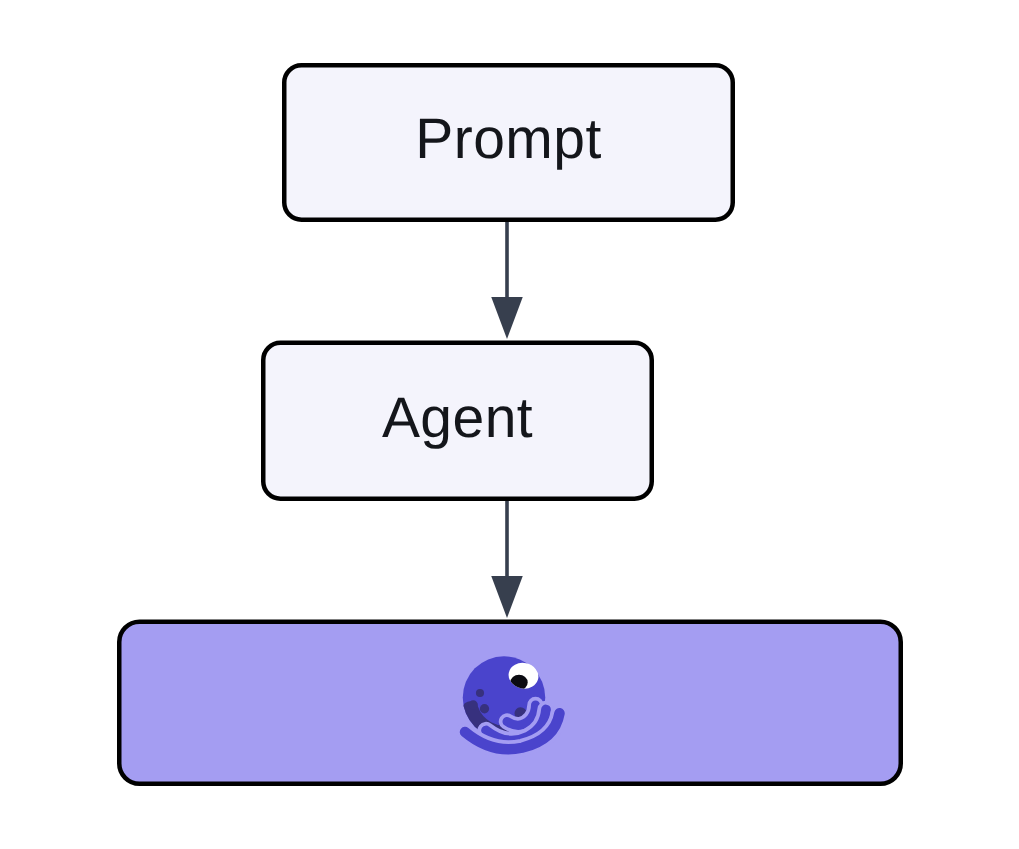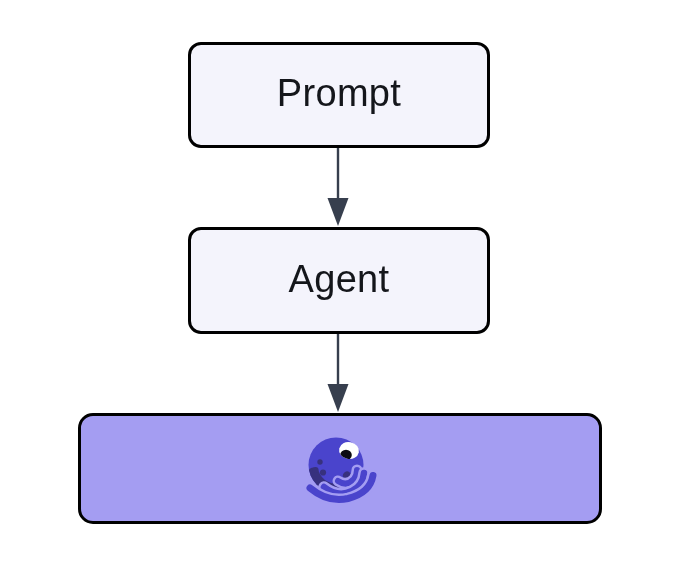--- a/index.html
+++ b/index.html
@@ -15,21 +15,21 @@
     position: absolute;
     box-sizing: border-box;
     background: #f4f4fc;
     border: 3px solid #000000;
     border-radius: 13px;
     display: flex;
     align-items: center;
     justify-content: center;
   }
   #node-prompt { left: 188px; top: 42px;  width: 302px; height: 106px; }
-  #node-agent  { left: 188px; top: 227px; width: 302px; height: 107px; }
+  #node-agent  { left: 174px; top: 227px; width: 262px; height: 107px; }
   .node-label {
     font-size: 38px;
     font-weight: 400;
     color: #14161b;
     letter-spacing: 0.3px;
     line-height: 1;
     padding-bottom: 4px;
   }
   .edge { position: absolute; left: 320px; width: 36px; height: 79px; }
   #edge-1 { top: 148px; }

